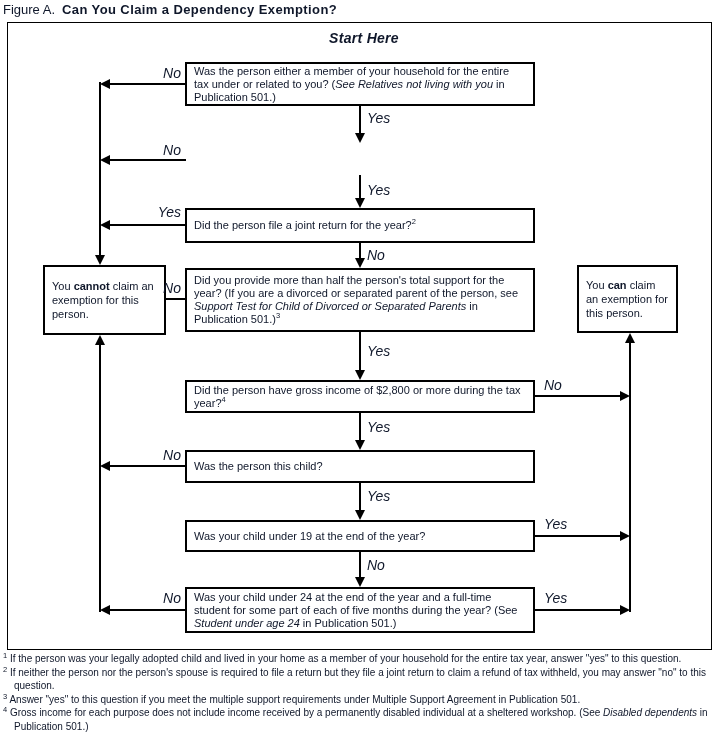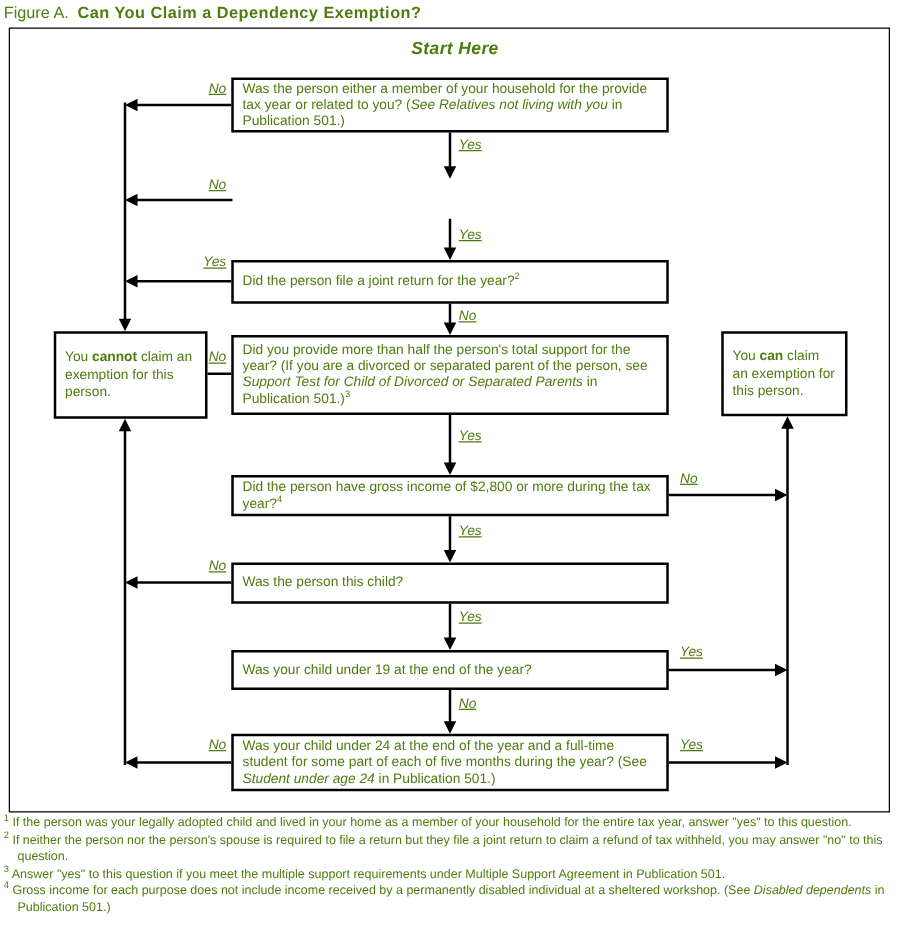--- a/index.html
+++ b/index.html
@@ -1,18 +1,18 @@
 <!DOCTYPE html>
 <html><head>
 <meta charset="utf-8">
 <style>
   html,body { margin:0; padding:0; background:#ffffff; }
   .page {
     position:relative; width:721px; height:743px;
-    font-family:"Liberation Sans", sans-serif; color:#4d7c0f; background:#fff;
+    font-family:"Liberation Sans", sans-serif; color:#0f172a; background:#fff;
     overflow:hidden;
   }
   .title { position:absolute; left:3px; top:2px; font-size:13px; white-space:nowrap; }
   .title .prefix { font-weight:normal; }
   .title .main { font-weight:bold; letter-spacing:0.4px; margin-left:7px; }
   .frame {
     position:absolute; left:7px; top:22px; width:703px; height:626px;
     border:1.5px solid #000;
   }
   .wires { position:absolute; left:0; top:0; }
@@ -25,21 +25,21 @@
     border:2px solid #000; background:#fff;
     display:flex; flex-direction:column; justify-content:center;
     padding:2px 7px; font-size:11px; line-height:13px;
   }
   .rbox {
     position:absolute; box-sizing:border-box;
     border:2px solid #000; background:#fff;
     display:flex; flex-direction:column; justify-content:center;
     padding:2px 7px; font-size:11px; line-height:14px;
   }
-  .lbl { position:absolute; font-style:italic; font-size:11px;text-decoration:underline; }
+  .lbl { position:absolute; font-style:italic; font-size:14px; }
   .lbl.ra { width:30px; text-align:right; }
   .fns { position:absolute; left:3px; top:652px; width:714px; font-size:10px; line-height:13.5px; }
   .fn { padding-left:11px; text-indent:-11px; }
   sup { font-size:7.5px; line-height:0; }
 </style>
 </head>
 <body>
 
 <div class="page">
 
@@ -90,21 +90,21 @@
       <polygon points="620,605 620,615 630,610"></polygon>
       <polygon points="95,255 105,255 100,265"></polygon>
       <polygon points="95,345 105,345 100,335"></polygon>
       <polygon points="625,343 635,343 630,333"></polygon>
     </g>
   </svg>
 
   <div class="start">Start Here</div>
 
   <div class="qbox" style="top:62px;height:44px">
-      <span><span>Was the person either a member of your household for the provide tax year or related to you? (</span><span style="font-style: italic;">See Relatives not living with you</span><span> in Publication 501.)</span></span>
+      <span><span>Was the person either a member of your household for the entire tax under or related to you? (</span><span style="font-style: italic;">See Relatives not living with you</span><span> in Publication 501.)</span></span>
     </div>
   <div class="qbox" style="top:208px;height:35px">
       <span><span>Did the person file a joint return for the year?</span><sup>2</sup></span>
     </div>
   <div class="qbox" style="top:268px;height:64px">
       <span><span>Did you provide more than half the person's total support for the year? (If you are a divorced or separated parent of the person, see </span><span style="font-style: italic;">Support Test for Child of Divorced or Separated Parents</span><span> in Publication 501.)</span><sup>3</sup></span>
     </div>
   <div class="qbox" style="top:380px;height:33px">
       <span><span>Did the person have gross income of $2,800 or more during the tax year?</span><sup>4</sup></span>
     </div>

